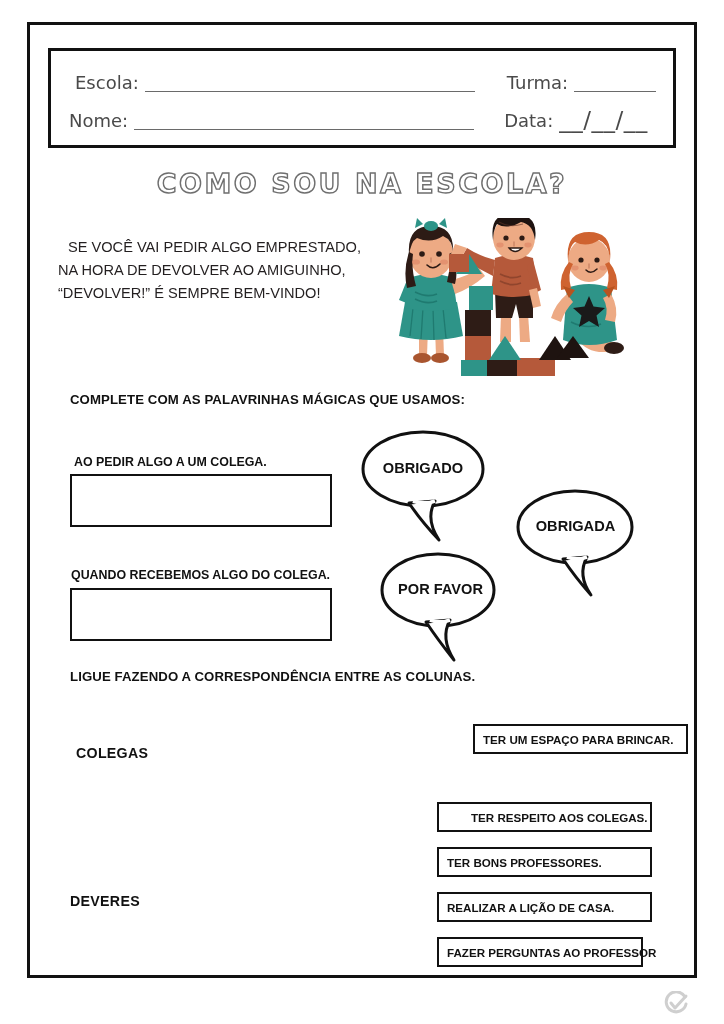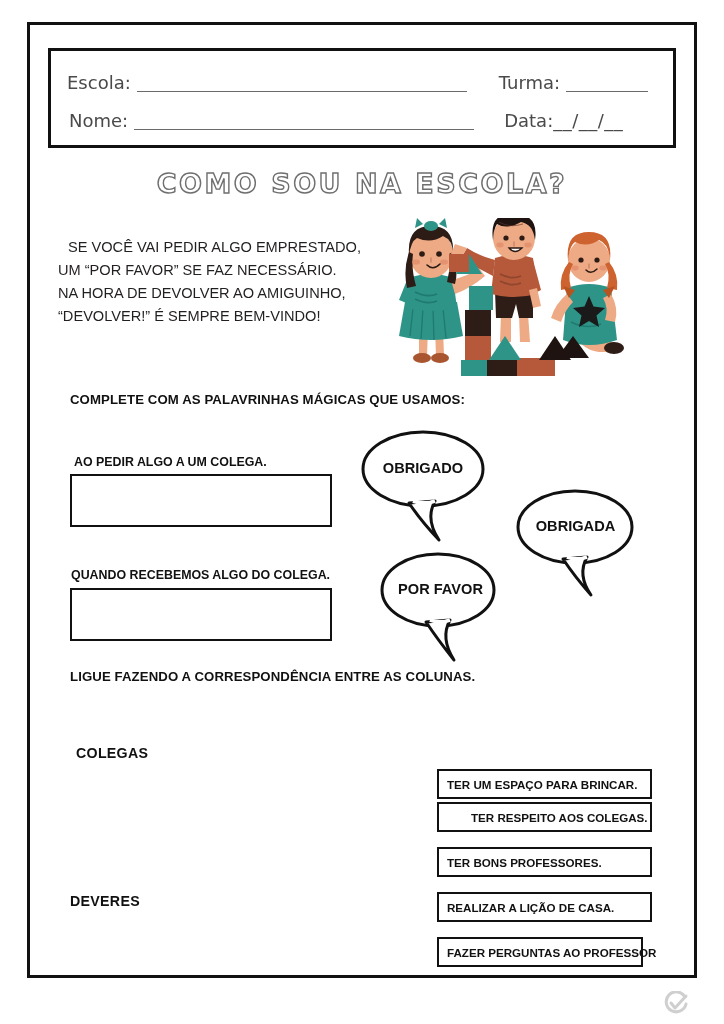--- a/index.html
+++ b/index.html
@@ -43,31 +43,31 @@
     color: #4a4a4a;
     font-family: "DejaVu Sans", sans-serif;
     white-space: nowrap;
   }
   .rule {
     border-bottom: 1.6px solid #6a6a6a;
     height: 1px;
     align-self: flex-end;
     margin-bottom: 7px;
   }
-  .f-escola { margin-left: 16px; }
+  .f-escola { margin-left: 24px; }
   .r-escola { width: 330px; margin-left: 6px; }
   .f-turma  { margin-left: 32px; }
   .r-turma  { width: 82px; margin-left: 6px; }
   .f-nome   { margin-left: 18px; }
   .r-nome   { width: 340px; margin-left: 6px; }
   .f-data   { margin-left: 30px; }
   .data-val {
-    font-size: 18px; color: #4a4a4a;
+    font-size: 23px; color: #4a4a4a;
     font-family: "DejaVu Sans", sans-serif;
-    margin-left: 0; letter-spacing: 0.5px;
+    margin-left: 6px; letter-spacing: 0.5px;
   }
   
   .title {
     position: absolute;
     left: 0; top: 168px;
     width: 724px;
     text-align: center;
     font-family: "DejaVu Sans", sans-serif;
     font-size: 27px;
     font-weight: bold;
@@ -192,21 +192,20 @@
       <span class="hdr-label f-data">Data:</span>
       <span class="data-val">__/__/__</span>
     </div>
 
   </div>
 
   <div class="title">COMO SOU NA ESCOLA?</div>
 
   <div class="intro">
     <span class="ln first">SE VOCÊ VAI PEDIR ALGO EMPRESTADO,</span>
-    <span class="ln">UM “POR FAVOR” SE FAZ NECESSÁRIO.</span>
     <span class="ln">NA HORA DE DEVOLVER AO AMIGUINHO,</span>
     <span class="ln">“DEVOLVER!” É SEMPRE BEM-VINDO!</span>
   </div>
 
   <div class="illus">
     <svg viewBox="0 0 258 158" width="258" height="158" xmlns="http://www.w3.org/2000/svg">
 
       <g>
 
         <path d="M36 110 L36 138 L44 138 L45 110 Z" fill="#edaa84"></path>
@@ -356,21 +355,21 @@
       <path d="M52 70 Q62 74 72 70" fill="#ffffff" stroke="#ffffff" stroke-width="4"></path>
     </svg>
     <div class="bubble-text bt3">POR FAVOR</div>
   </div>
 
   <div class="instr instr-ligue">LIGUE FAZENDO A CORRESPONDÊNCIA ENTRE AS COLUNAS.</div>
 
   <div class="col-label lbl-direitos">COLEGAS</div>
   <div class="col-label lbl-deveres">DEVERES</div>
 
-  <div class="match-item" style="top:769px; width:215px;">TER UM ESPAÇO PARA BRINCAR.</div>
+  <div class="match-item" style="top:724px; width:215px;margin-left:36px;">TER UM ESPAÇO PARA BRINCAR.</div>
   <div class="match-item" style="top:802px; width:215px;padding-left:32px;">TER RESPEITO AOS COLEGAS.</div>
   <div class="match-item" style="top:847px; width:215px;">TER BONS PROFESSORES.</div>
   <div class="match-item" style="top:892px; width:215px;">REALIZAR A LIÇÃO DE CASA.</div>
   <div class="match-item" style="top:937px; width:206px;">FAZER PERGUNTAS AO PROFESSOR</div>
 
   <div class="logo">
     <svg viewBox="0 0 26 26" width="26" height="26" xmlns="http://www.w3.org/2000/svg">
       <path d="M22 6 A10 10 0 1 0 23 13" fill="none" stroke="#cfcfcf" stroke-width="3" stroke-linecap="round"></path>
       <path d="M8 12 L12 17 L23 5" fill="none" stroke="#cfcfcf" stroke-width="3" stroke-linecap="round" stroke-linejoin="round"></path>
     </svg>

